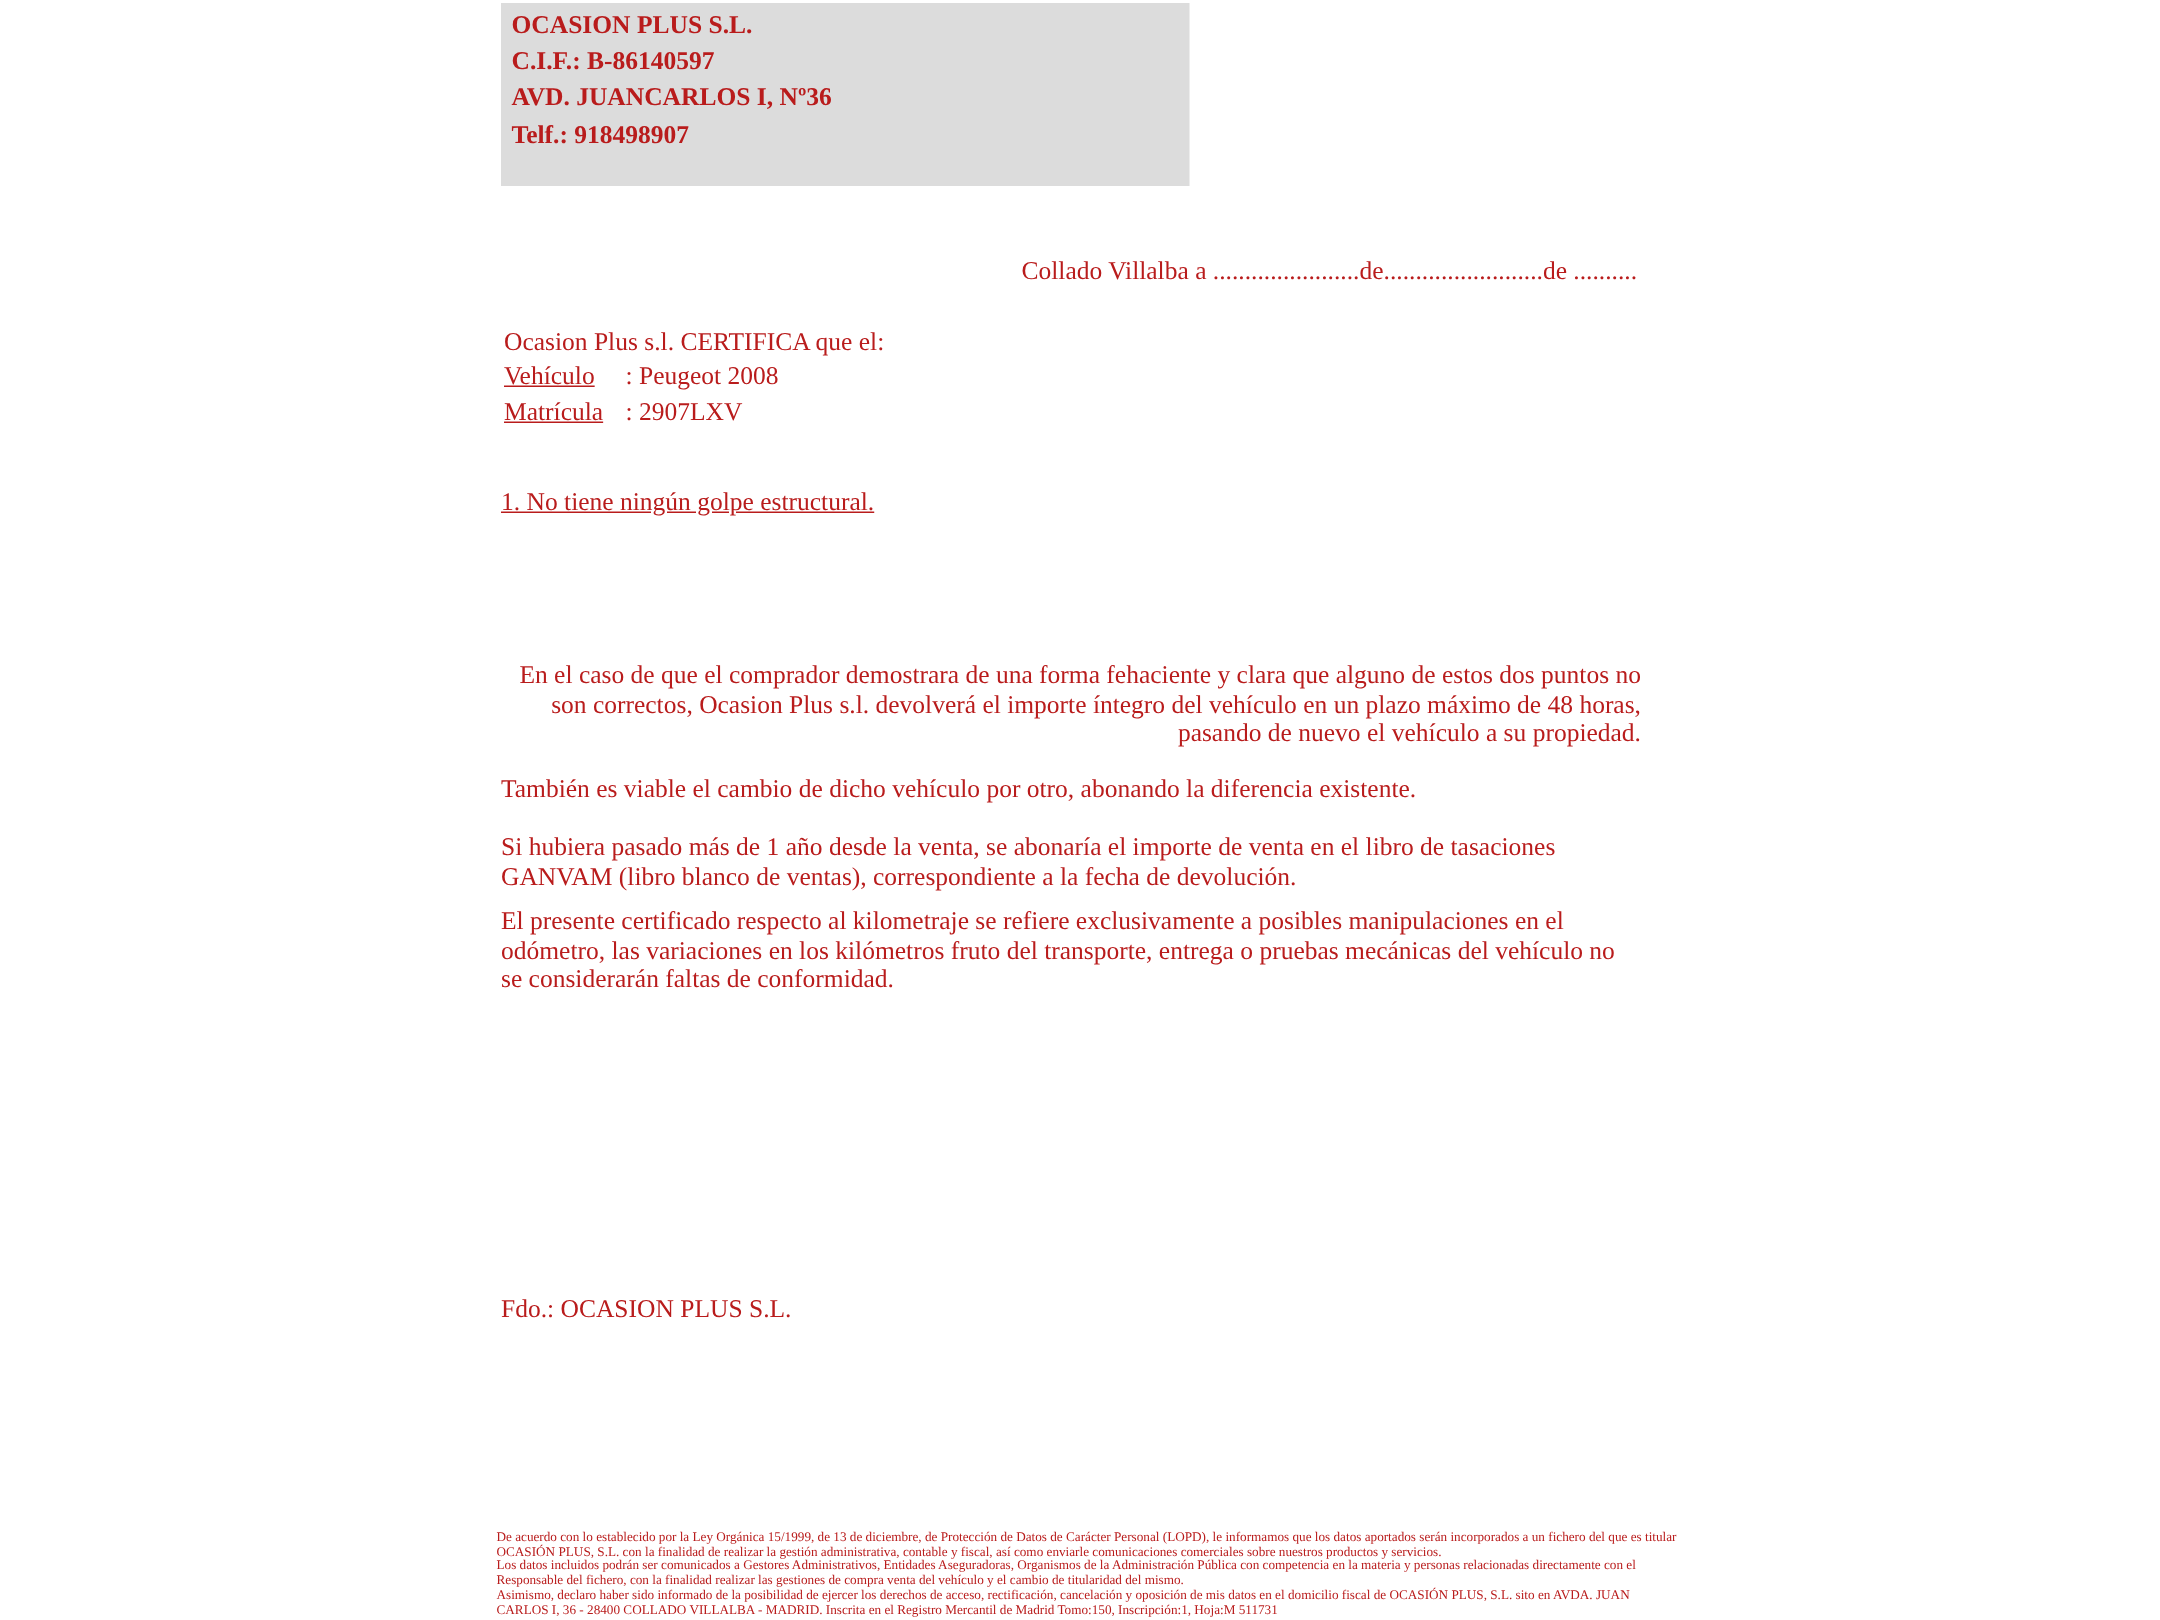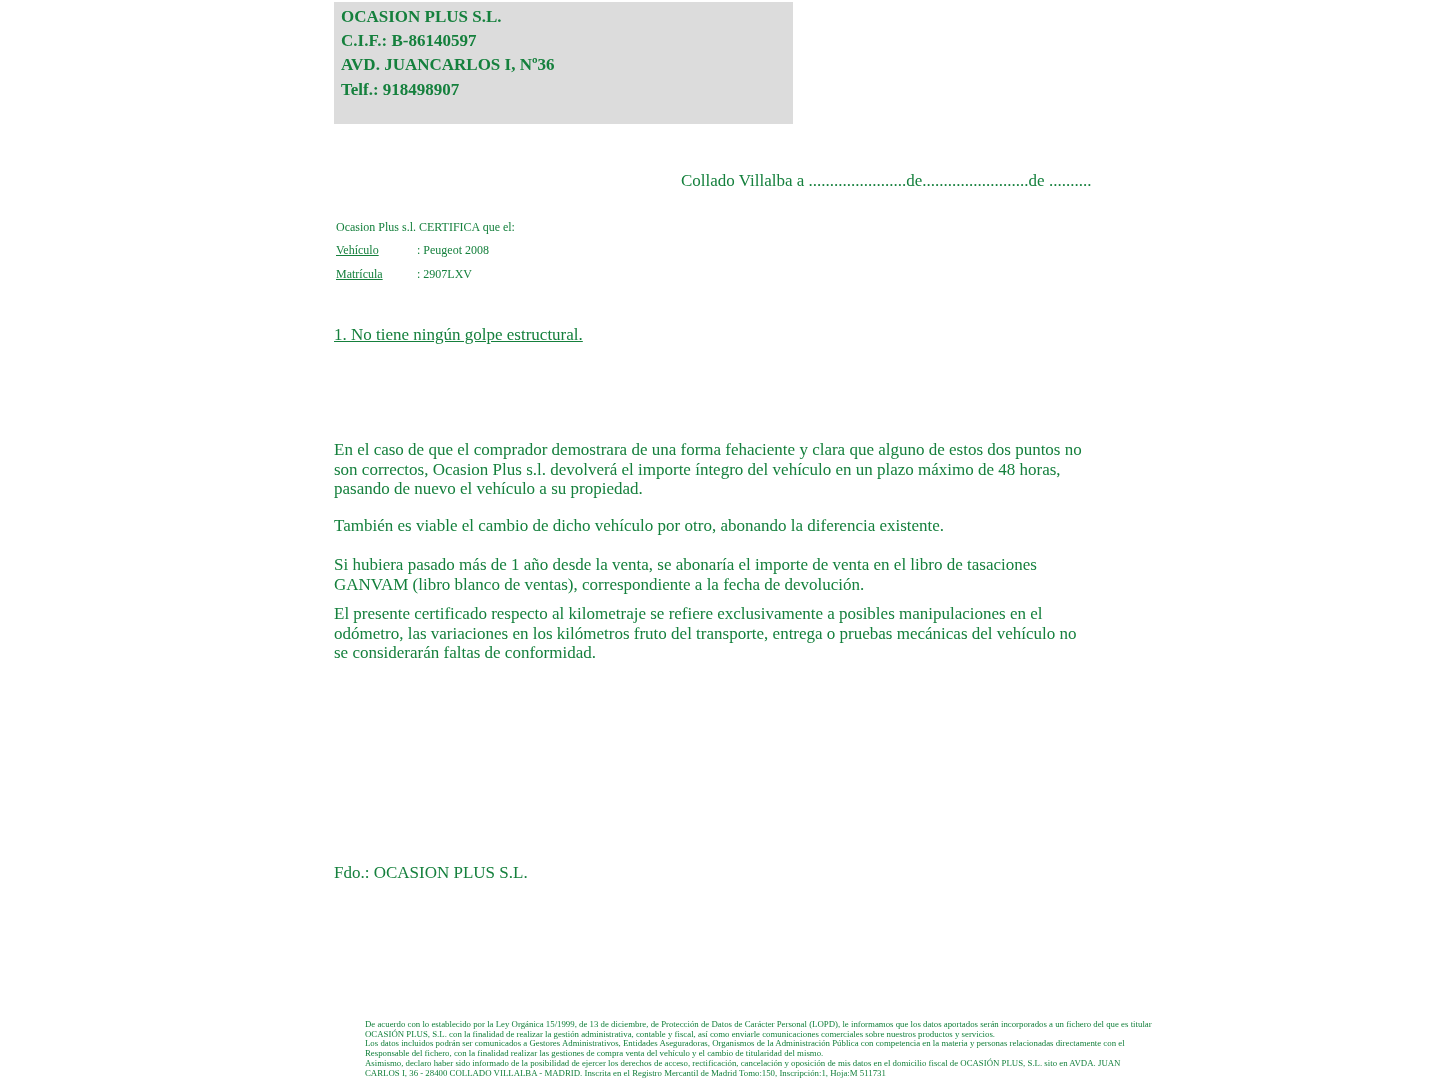--- a/index.html
+++ b/index.html
@@ -7,21 +7,21 @@
     padding: 0;
     background: #ffffff;
   }
   .page {
     position: relative;
     width: 1440px;
     height: 1080px;
     background: #ffffff;
     overflow: hidden;
     font-family: "Liberation Serif", "DejaVu Serif", serif;
-    color: #15803d;
+    color: #b91c1c;
   }
   .company-block {
     position: absolute;
     left: 334px;
     top: 2px;
     width: 459px;
     height: 122px;
     background: #dcdcdc;
     box-sizing: border-box;
     padding: 3px 0 0 7px;
@@ -33,21 +33,21 @@
     position: absolute;
     left: 681px;
     top: 171px;
     font-size: 17px;
     white-space: nowrap;
   }
   .certify-block {
     position: absolute;
     left: 336px;
     top: 216px;
-    font-size: 12px;
+    font-size: 17px;
     line-height: 23.4px;
   }
   .kv-label-cell {
     display: inline-block;
     width: 81px;
   }
   .kv-label {
     text-decoration: underline;
     text-align: center;
   }
@@ -61,41 +61,40 @@
   }
   .point-1 { top: 325px; }
   .point-2 { top: 363px; }
   .para {
     position: absolute;
     left: 334px;
     width: 760px;
     font-size: 17px;
     line-height: 19.5px;
   }
-  .para-1 { top: 440px; }
+  .para-1 { top: 440px; text-align: right; }
   .para-2 { top: 516px; }
   .para-3 { top: 555px; }
   .para-4 { top: 604px; }
   .signature {
     position: absolute;
     left: 334px;
     top: 863px;
     font-size: 17px;
     white-space: nowrap;
   }
   .legal-footer {
     position: absolute;
     left: 331px;
     top: 1020px;
     font-size: 8.8px;
     line-height: 9.7px;
   }
   .legal-footer div {
     white-space: nowrap;
-    margin-left: 34px;
   }
 </style>
 </head>
 <body>
 
 <div class="page">
 
   <div class="company-block">
     <div>OCASION PLUS S.L.</div>
     <div>C.I.F.: B-86140597</div>

